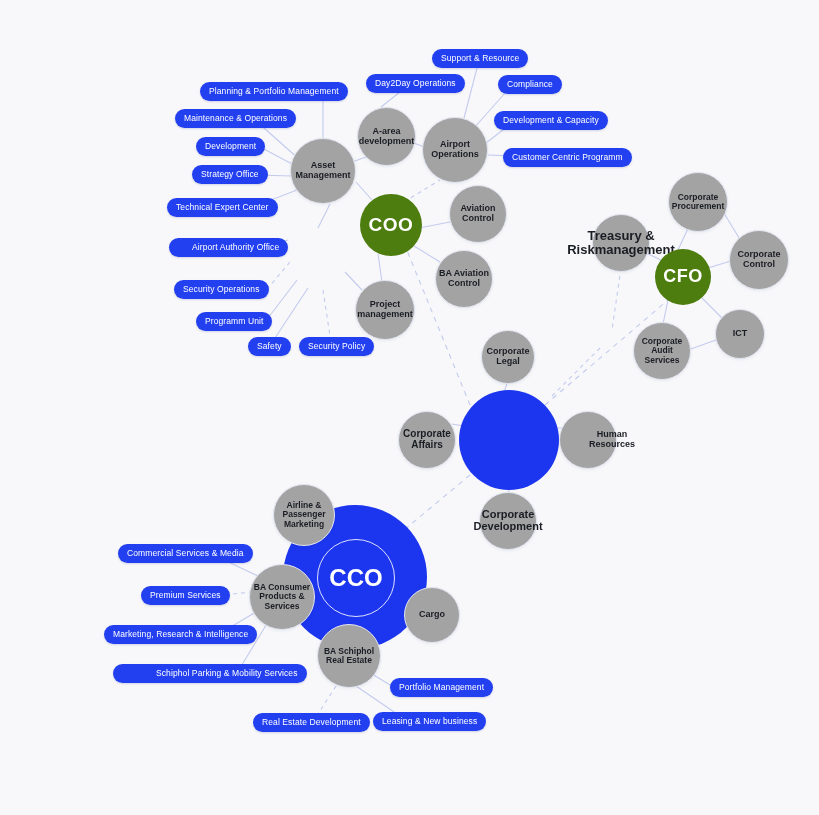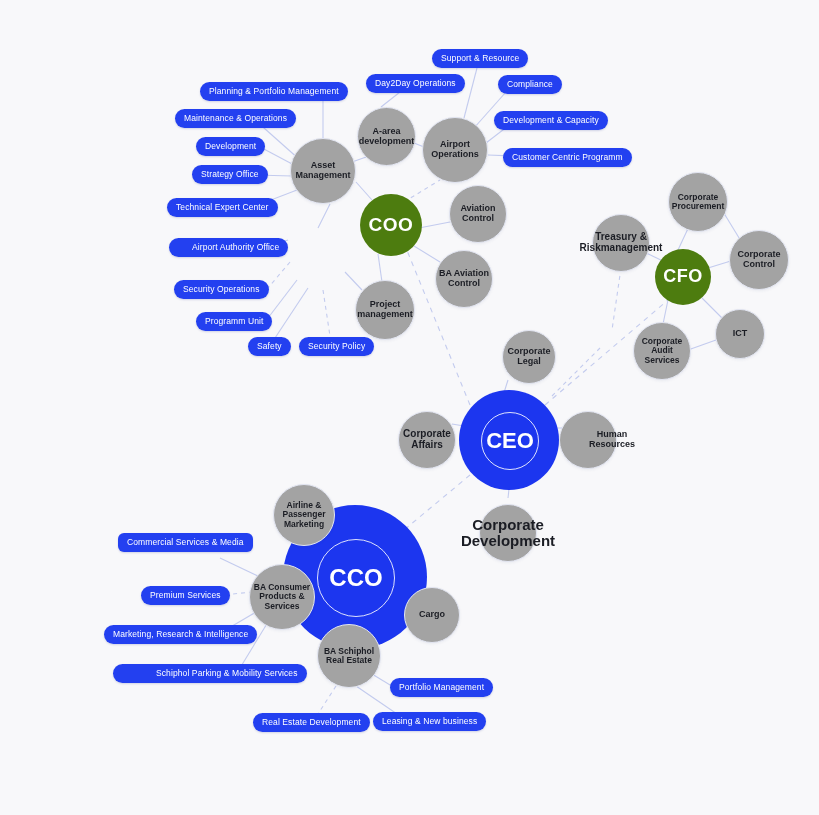--- a/index.html
+++ b/index.html
@@ -173,74 +173,71 @@
   <div class="pill" style="left:174px;top:280px;">Security Operations</div>
   <div class="pill" style="left:196px;top:312px;">Programm Unit</div>
   <div class="pill" style="left:248px;top:337px;">Safety</div>
   <div class="pill" style="left:299px;top:337px;">Security Policy</div>
   <div class="pill" style="left:366px;top:74px;">Day2Day Operations</div>
   <div class="pill" style="left:432px;top:49px;">Support &amp; Resource</div>
   <div class="pill" style="left:498px;top:75px;">Compliance</div>
   <div class="pill" style="left:494px;top:111px;">Development &amp; Capacity</div>
   <div class="pill" style="left:503px;top:148px;">Customer Centric Programm</div>
 
-  <div class="node white" style="left:592px;top:214px;width:58px;height:58px;font-size:10px;">
+  <div class="node white" style="left:592px;top:214px;width:58px;height:58px;font-size:13px;">
     <span>Treasury &amp; Riskmanagement</span>
   </div>
   <div class="node white" style="left:668px;top:172px;width:60px;height:60px;font-size:8.5px;">
     <span>Corporate Procurement</span>
   </div>
   <div class="node white" style="left:729px;top:230px;width:60px;height:60px;font-size:9px;">
     <span>Corporate Control</span>
   </div>
   <div class="node white" style="left:715px;top:309px;width:50px;height:50px;font-size:9px;">
     <span>ICT</span>
   </div>
   <div class="node white" style="left:633px;top:322px;width:58px;height:58px;font-size:8.5px;">
     <span>Corporate Audit Services</span>
   </div>
   <div class="node exec plain" style="left:655px;top:249px;width:56px;height:56px;font-size:18px;">
     <span>CFO</span>
   </div>
 
   <div class="blob" style="left:459px;top:390px;width:100px;height:100px;"></div>
-  <div class="node white" style="left:481px;top:330px;width:54px;height:54px;font-size:9px;margin-left:21px;">
+  <div class="node white" style="left:481px;top:330px;width:54px;height:54px;font-size:9px;">
     <span>Corporate Legal</span>
   </div>
   <div class="node white" style="left:398px;top:411px;width:58px;height:58px;font-size:10px;">
     <span>Corporate Affairs</span>
   </div>
   <div class="node white" style="left:559px;top:411px;width:58px;height:58px;font-size:9px;padding-left:48px;">
     <span>Human Resources</span>
   </div>
-  <div class="node white" style="left:479px;top:504px;width:58px;height:58px;font-size:15px;">
+  <div class="node white" style="left:479px;top:492px;width:58px;height:58px;font-size:11px;">
     <span>Corporate Development</span>
-  </div>
-  <div class="ring" style="left:481px;top:412px;width:56px;height:56px;font-size:22px;">
-    <span>CEO</span>
   </div>
 
   <div class="blob" style="left:283px;top:505px;width:144px;height:144px;"></div>
   <div class="node white" style="left:273px;top:484px;width:62px;height:62px;font-size:8.5px;">
     <span>Airline &amp; Passenger Marketing</span>
   </div>
   <div class="node white" style="left:249px;top:564px;width:66px;height:66px;font-size:8.5px;">
     <span>BA Consumer Products &amp; Services</span>
   </div>
   <div class="node white" style="left:317px;top:624px;width:64px;height:64px;font-size:8.5px;">
     <span>BA Schiphol Real Estate</span>
   </div>
   <div class="node white" style="left:404px;top:587px;width:56px;height:56px;font-size:9px;">
     <span>Cargo</span>
   </div>
   <div class="ring" style="left:317px;top:539px;width:76px;height:76px;font-size:24px;">
     <span>CCO</span>
   </div>
 
-  <div class="pill" style="left:118px;top:533px;border-radius:6px;">Commercial Services &amp; Media</div>
+  <div class="pill" style="left:118px;top:544px;">Commercial Services &amp; Media</div>
   <div class="pill" style="left:141px;top:586px;">Premium Services</div>
   <div class="pill" style="left:104px;top:625px;">Marketing, Research &amp; Intelligence</div>
   <div class="pill" style="left:113px;top:664px;padding-left:43px;">Schiphol Parking &amp; Mobility Services</div>
   <div class="pill" style="left:390px;top:678px;">Portfolio Management</div>
   <div class="pill" style="left:373px;top:712px;">Leasing &amp; New business</div>
   <div class="pill" style="left:253px;top:713px;">Real Estate Development</div>
 
 </div>
 
 </body></html>

